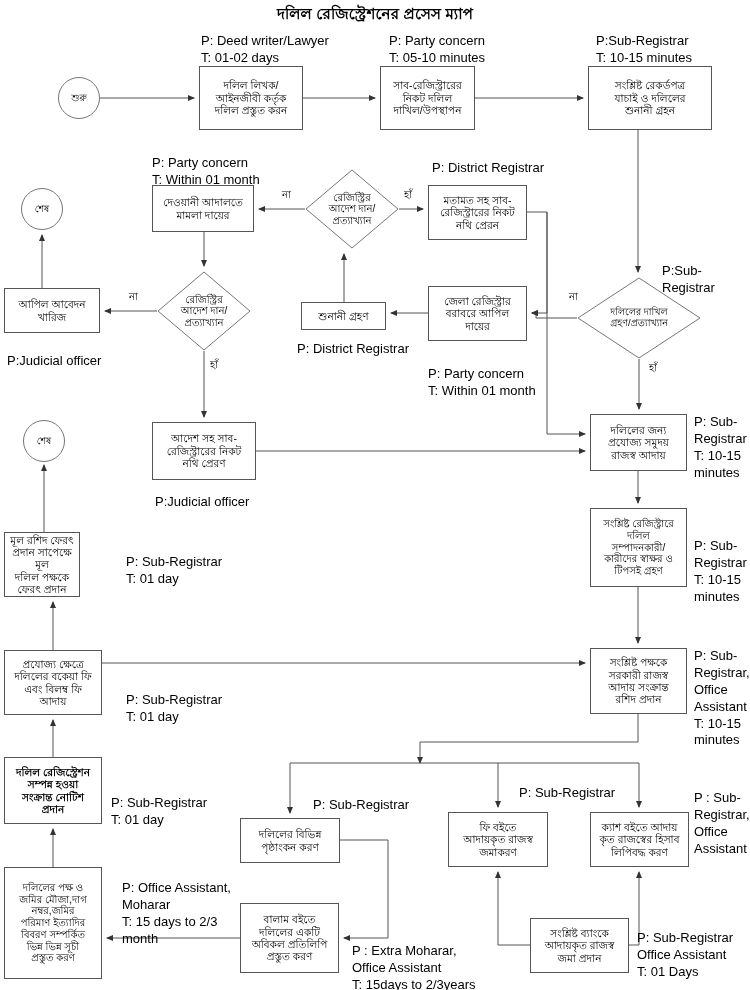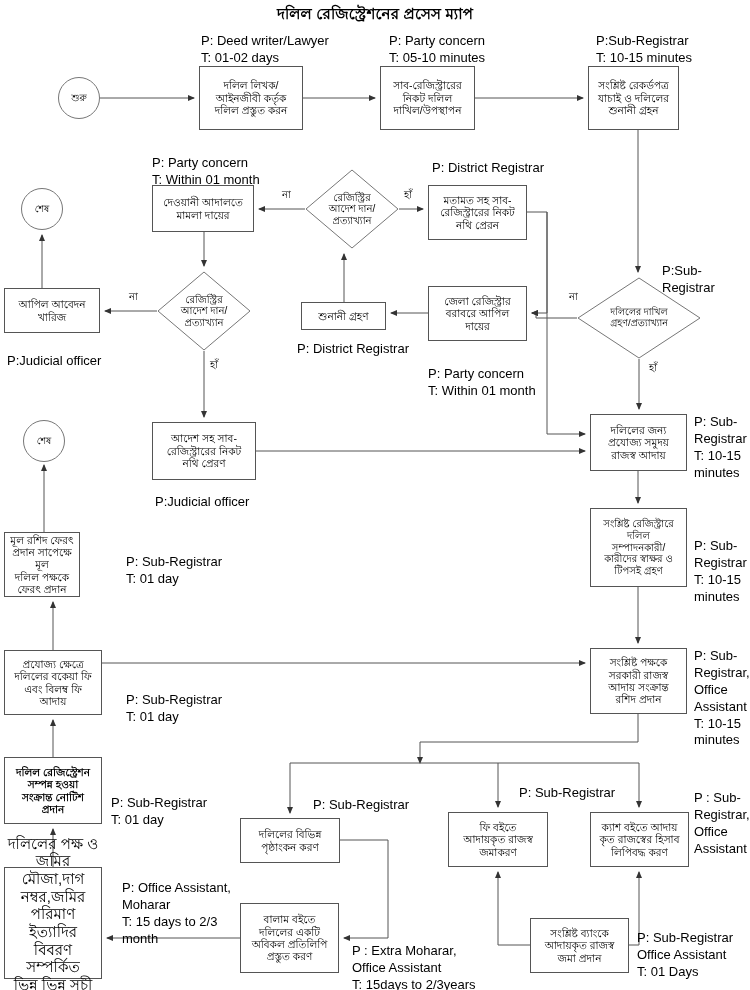--- a/index.html
+++ b/index.html
@@ -148,21 +148,21 @@
   </div>
 
   <div class="node" style="left:199px;top:66px;width:104px;height:64px;">
     <span>দলিল লিখক/<br>আইনজীবী কর্তৃক<br>দলিল প্রস্তুত করন</span>
     </div>
 
   <div class="node" style="left:380px;top:66px;width:95px;height:64px;">
     <span>সাব-রেজিস্ট্রারের<br>নিকট দলিল<br>দাখিল/উপস্থাপন</span>
     </div>
 
-  <div class="node" style="left:588px;top:66px;width:91px;height:64px;">
+  <div class="node" style="left:588px;top:66px;width:124px;height:64px;">
     <span>সংশ্লিষ্ট রেকর্ডপত্র<br>যাচাই ও দলিলের<br>শুনানী গ্রহন</span>
     </div>
 
   <div class="node" style="left:152px;top:185px;width:102px;height:47px;">
     <span>দেওয়ানী আদালতে<br>মামলা দায়ের</span>
     </div>
 
   <div class="node" style="left:428px;top:185px;width:99px;height:55px;">
     <span>মতামত সহ সাব-<br>রেজিস্ট্রারের নিকট<br>নথি প্রেরন</span>
     </div>
@@ -212,21 +212,21 @@
     </div>
 
   <div class="node" style="left:448px;top:812px;width:100px;height:55px;">
     <span>ফি বইতে<br>আদায়কৃত রাজস্ব<br>জমাকরণ</span>
     </div>
 
   <div class="node" style="left:590px;top:812px;width:99px;height:55px;">
     <span>ক্যাশ বইতে আদায়<br>কৃত রাজস্বের হিসাব<br>লিপিবদ্ধ করণ</span>
     </div>
 
-  <div class="node" style="left:4px;top:867px;width:98px;height:112px;font-size:15px;">
+  <div class="node" style="left:4px;top:867px;width:98px;height:112px;font-size:10px;">
     <span>দলিলের পক্ষ ও<br>জমির মৌজা,দাগ<br>নম্বর,জমির<br>পরিমাণ ইত্যাদির<br>বিবরণ সম্পর্কিত<br>ভিন্ন ভিন্ন সূচী<br>প্রস্তুত করণ</span>
     </div>
 
   <div class="node" style="left:240px;top:903px;width:99px;height:70px;">
     <span>বালাম বইতে<br>দলিলের একটি<br>অবিকল প্রতিলিপি<br>প্রস্তুত করণ</span>
     </div>
 
   <div class="node" style="left:530px;top:918px;width:99px;height:55px;">
     <span>সংশ্লিষ্ট ব্যাংকে<br>আদায়কৃত রাজস্ব<br>জমা প্রদান</span>
     </div>

